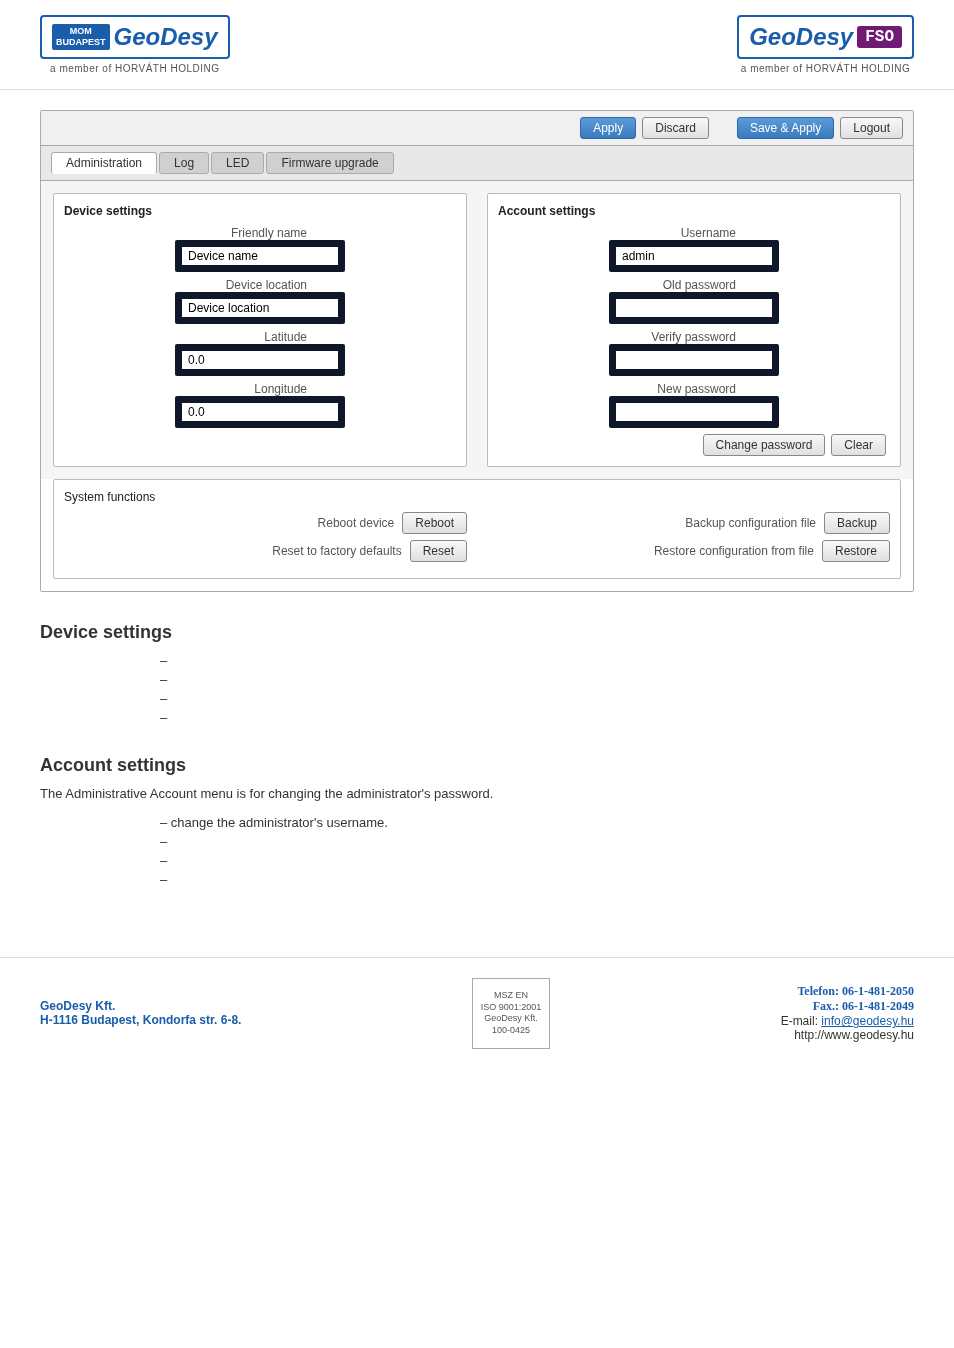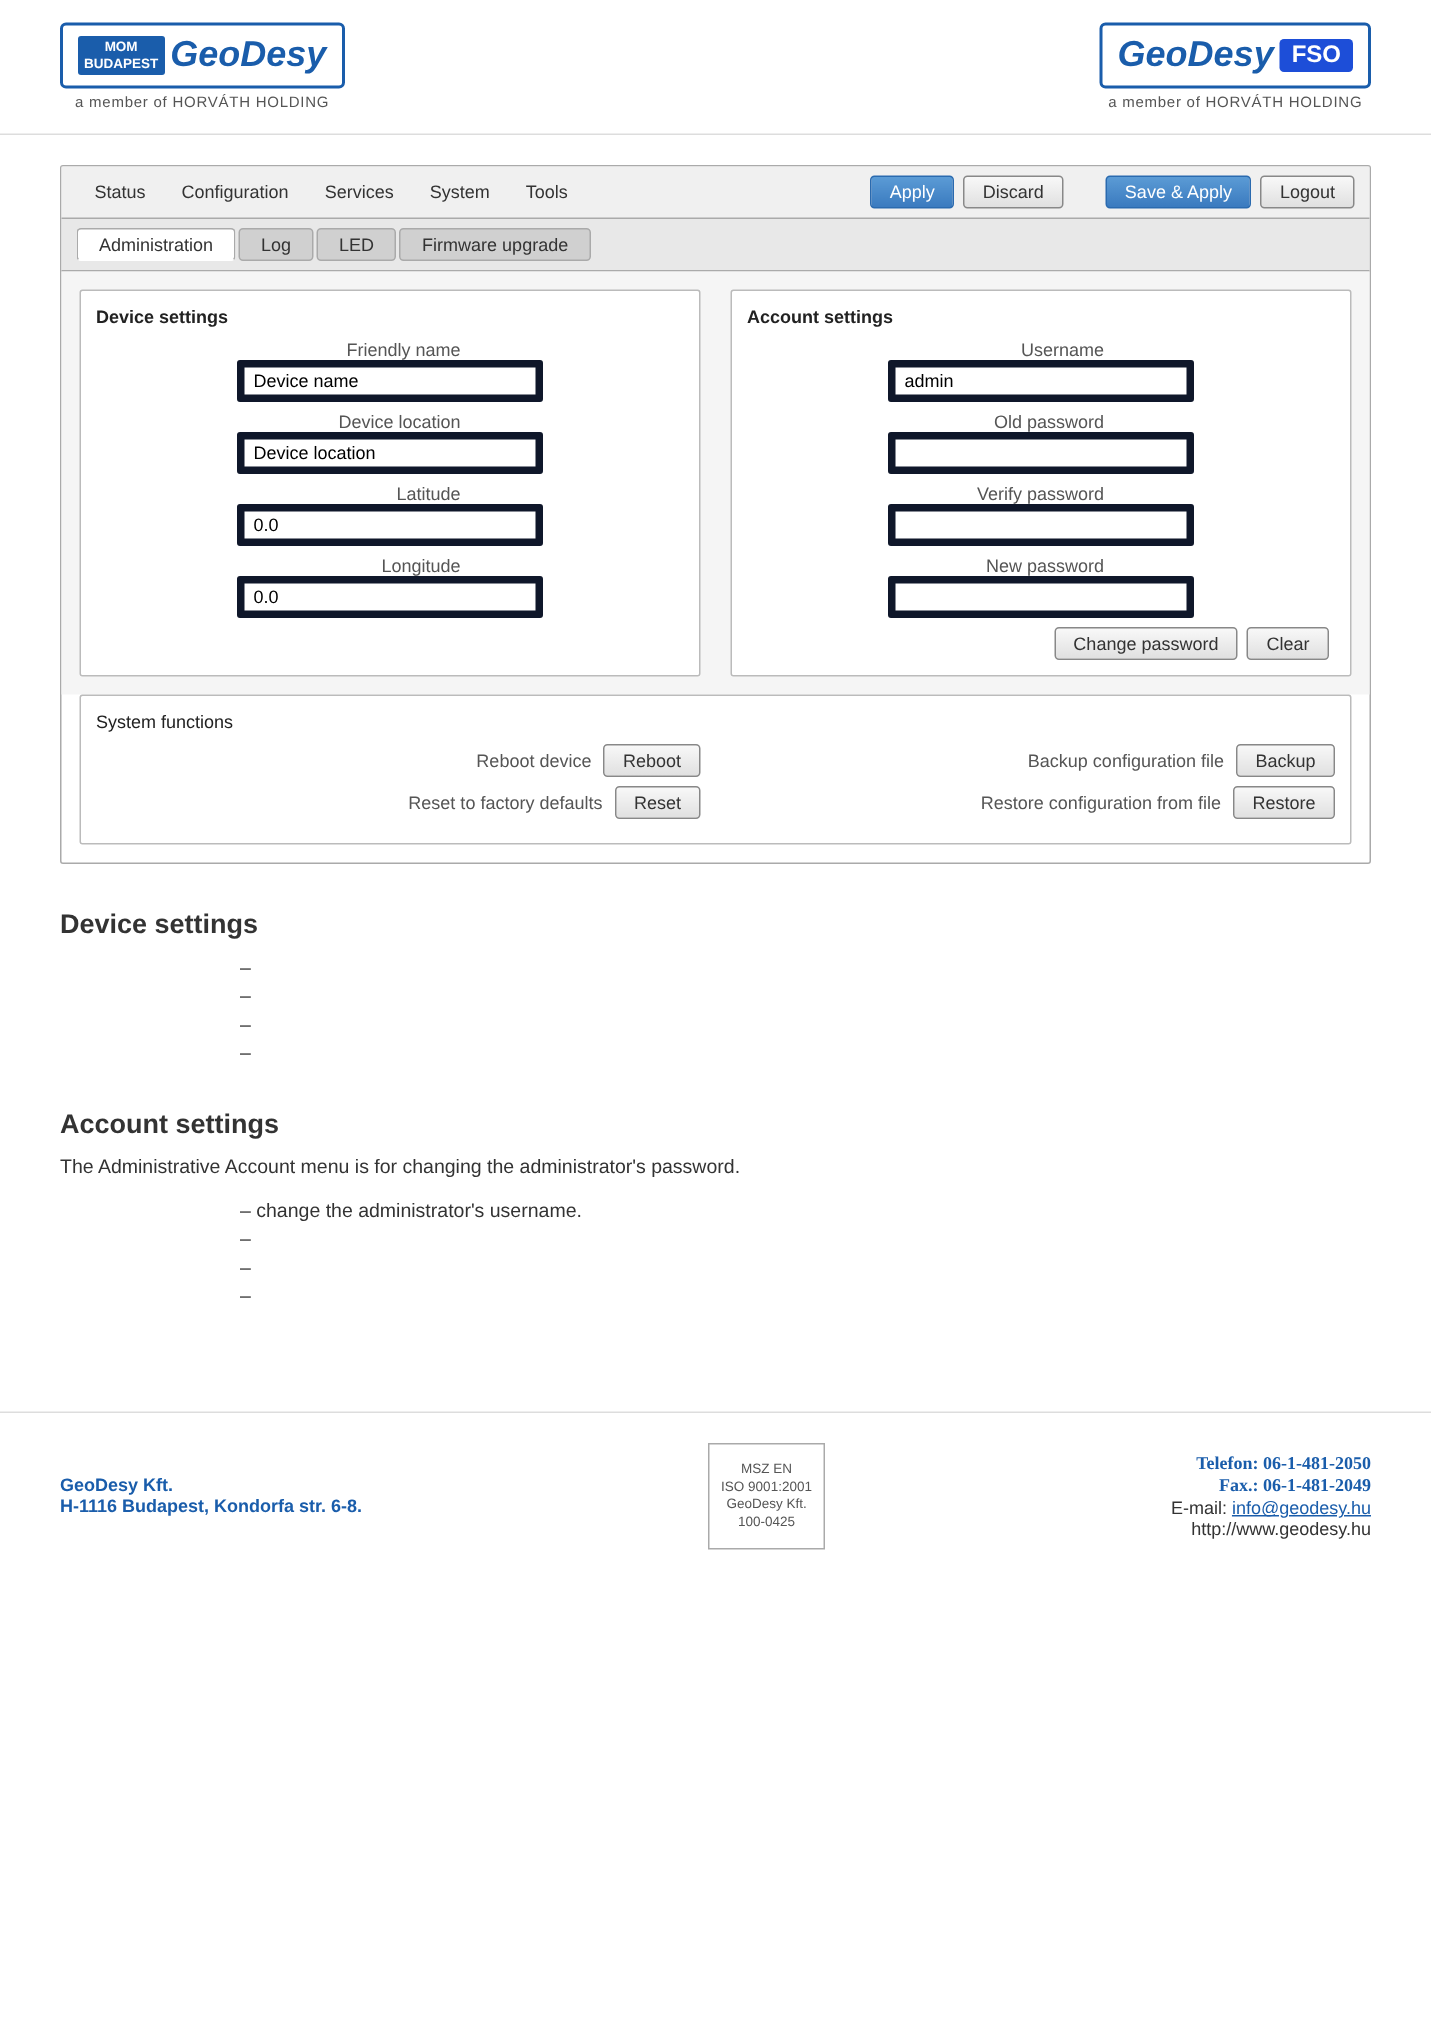--- a/index.html
+++ b/index.html
@@ -42,26 +42,27 @@
       line-height: 1.2;
       text-align: center;
     }
     .logo-geodesy {
       font-size: 24px;
       font-weight: bold;
       color: #1a5dab;
       font-style: italic;
     }
     .logo-fso {
-      background: #1d4ed8;
+      background: #701a75;
       color: white;
       font-size: 16px;
       font-weight: bold;
       padding: 2px 8px;
       border-radius: 3px;
+      font-family: Liberation Mono, monospace;
     }
     .logo-member {
       font-size: 10px;
       color: #555;
       margin-top: 4px;
       letter-spacing: 0.5px;
     }
 
     
     .content {
@@ -167,25 +168,25 @@
       flex-direction: column;
     }
     .field-label {
       text-align: right;
       width: 110px;
       padding-right: 8px;
       color: #555;
       flex-shrink: 0;
     }
     .field-input {
-      border: 5px solid #0f172a;
+      border: 7px solid #0f172a;
       border-radius: 2px;
       padding: 2px 6px;
       font-size: 12px;
-      width: 204px;
+      width: 170px;
       background: #fff;
     }
 
     .account-label {
       text-align: right;
       width: 100px;
       padding-right: 8px;
       color: #555;
       flex-shrink: 0;
     }
@@ -304,27 +305,20 @@
     </div>
     <div class="logo-member">a member of HORVÁTH HOLDING</div>
   </div>
 </div>
 
 <div class="content">
 
   <div class="admin-panel">
 
     <div class="toolbar">
-      <div class="toolbar-nav">
-        <span class="nav-item">Status</span>
-        <span class="nav-item">Configuration</span>
-        <span class="nav-item">Services</span>
-        <span class="nav-item">System</span>
-        <span class="nav-item">Tools</span>
-      </div>
       <button class="btn btn-blue">Apply</button>
       <button class="btn">Discard</button>
       <button class="btn btn-blue">Save &amp; Apply</button>
       <button class="btn">Logout</button>
     </div>
 
     <div class="sub-tabs">
       <div class="sub-tab active">Administration</div>
       <div class="sub-tab">Log</div>
       <div class="sub-tab">LED</div>

